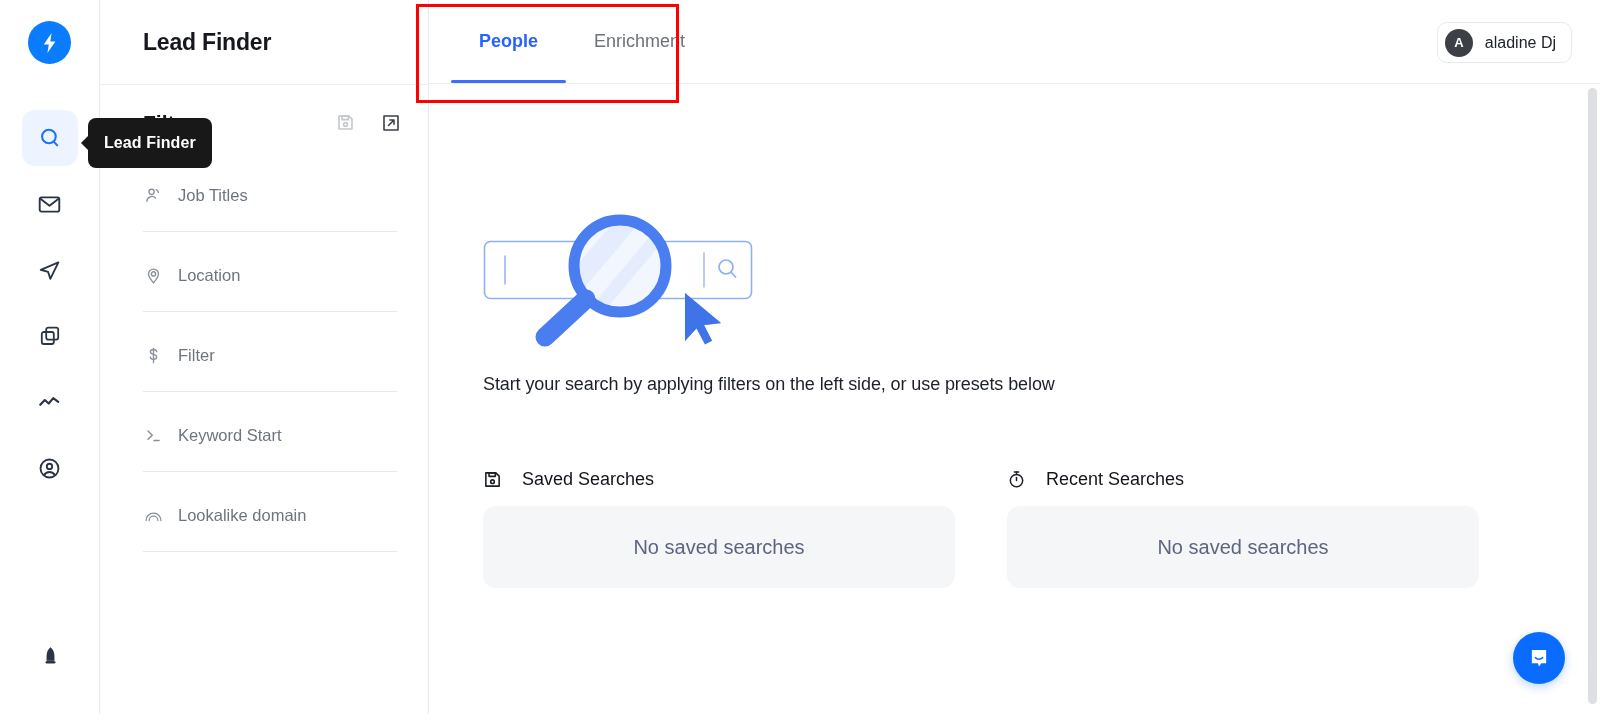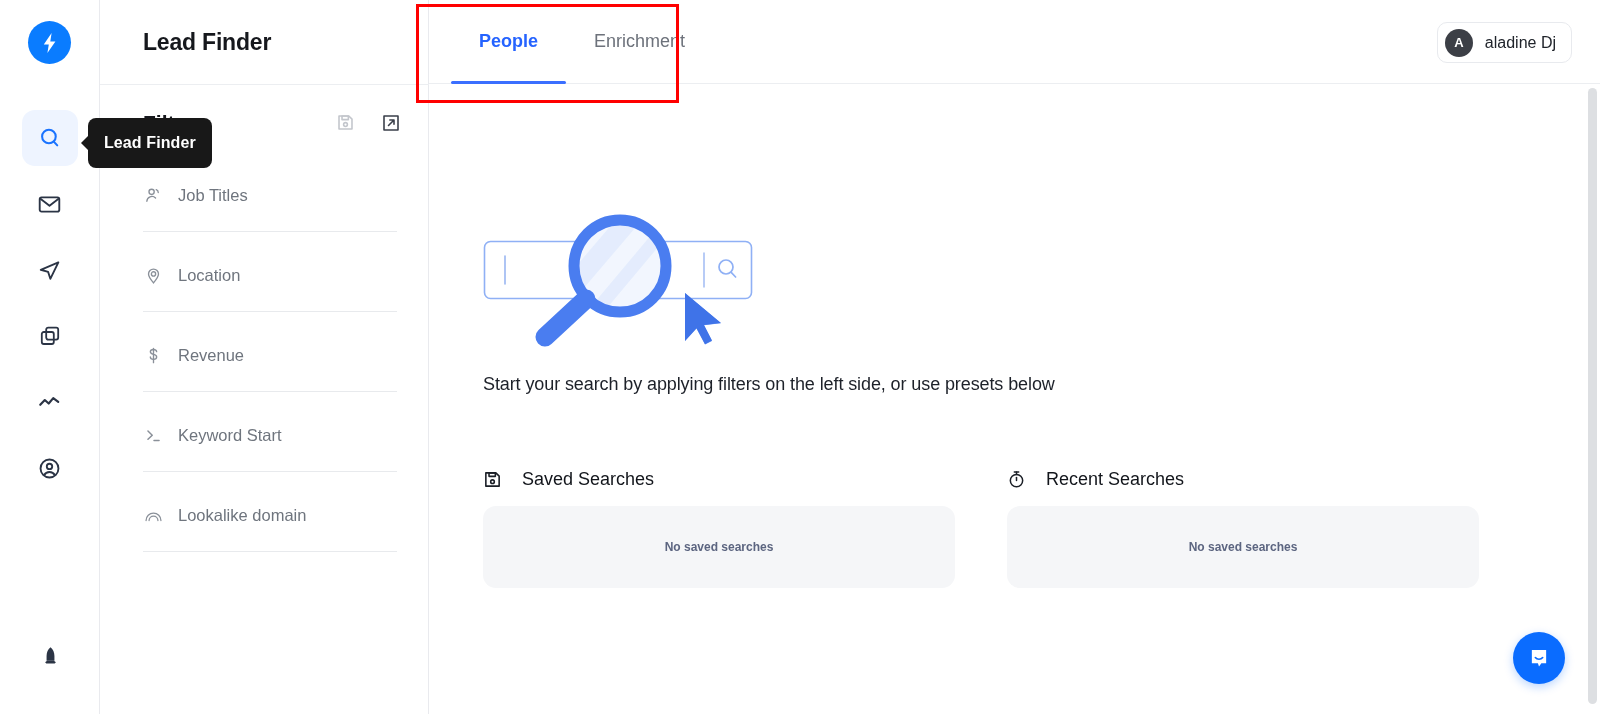--- a/index.html
+++ b/index.html
@@ -73,21 +73,21 @@
     display: flex; align-items: center; gap: 15px;
     border-bottom: 1px solid #e8eaed;
   }
   .filter-ico { width: 20px; color: #8a9099; display: flex; align-items: center; justify-content: center; flex: none; }
   .filter-name { font-size: 16.5px; color: #6f757e; }
 
   
   #tabs {
     position: absolute; left: 429px; top: 0; right: 0; height: 84px;
     background: #fff; border-bottom: 1px solid #eceef1;
-    display: flex; align-items: center; padding-left: 22px;
+    display: flex; align-items: flex-end; padding-left: 22px;
   }
   .tab {
     position: relative; height: 84px; display: flex; align-items: center;
     padding: 0 28px; font-size: 18px; color: #6d727b; cursor: pointer;
   }
   .tab.active { color: #2563ff; font-weight: bold; }
   .tab.active::after {
     content: ""; position: absolute; left: 0; right: 0; bottom: 0;
     height: 3px; background: #3b6fff; border-radius: 2px;
   }
@@ -122,21 +122,21 @@
   #sec-saved { left: 54px; }
   #sec-recent { left: 578px; }
   .sec-head { display: flex; align-items: center; gap: 20px; margin-bottom: 16px; }
   .sec-ico { color: #1b1f27; display: flex; }
   .sec-title { font-size: 18px; color: #12151b; }
   .sec-box {
     height: 82px; background: #f5f6f8; border-radius: 13px;
     display: flex; align-items: center; justify-content: center;
     font-size: 17px; color: #5e6craf;
   }
-  .sec-empty { font-size: 12px; color: #5c6580; font-weight: bold; }
+  .sec-empty { font-size: 20px; color: #5c6580; }
 
   
   #chat {
     position: absolute; right: 35px; bottom: 30px; width: 52px; height: 52px;
     border-radius: 50%; background: #0a6cff; cursor: pointer;
     display: flex; align-items: center; justify-content: center;
     box-shadow: 0 3px 10px rgba(10,108,255,.28);
   }
   #scrollbar {
     position: absolute; right: 3px; top: 88px; width: 9px; bottom: 10px;
@@ -254,21 +254,21 @@
 
 
 
       <div class="filter-row">
         <span class="filter-ico">
           <svg width="19" height="19" viewBox="0 0 24 24" fill="none" stroke="currentColor" stroke-width="1.7" stroke-linecap="round">
             <path d="M12 3v18"></path>
               <path d="M16 7.2c0-1.8-1.8-2.8-4-2.8s-4 1.1-4 3 1.8 2.7 4 3.2 4 1.2 4 3.2-1.8 3-4 3-4-1.1-4-2.9"></path>
           </svg>
         </span>
-        <span class="filter-name">Revenue</span>
+        <span class="filter-name">Filter</span>
       </div>
 
       <div class="filter-row">
         <span class="filter-ico">
           <svg width="19" height="19" viewBox="0 0 24 24" fill="none" stroke="currentColor" stroke-width="1.9" stroke-linecap="round" stroke-linejoin="round">
             <path d="M5 6.4l5.4 5.2L5 16.8"></path>
               <path d="M12.6 18.4h6.4"></path>
           </svg>
         </span>
         <span class="filter-name">Keyword Start</span>

